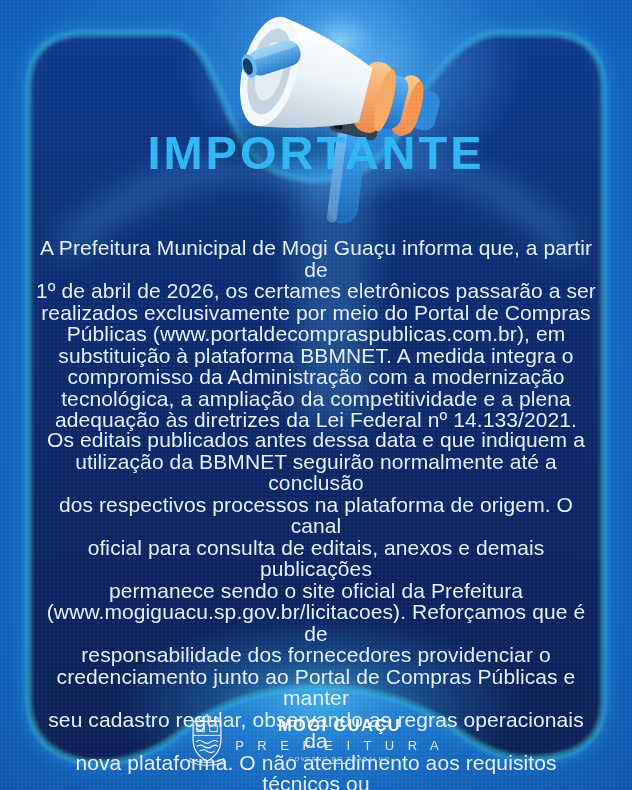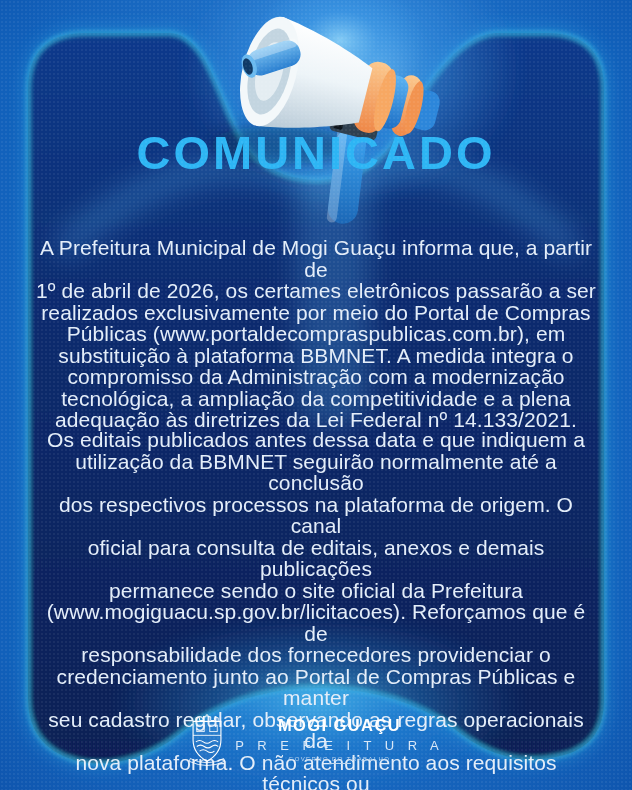--- a/index.html
+++ b/index.html
@@ -141,21 +141,21 @@
       <g transform="translate(274,58) rotate(-18)">
         <rect x="-27" y="-13" width="54" height="26" rx="12" fill="url(#gBlue2)"></rect>
         <rect x="-27" y="-13" width="54" height="9" rx="4.5" fill="rgba(255,255,255,0.3)"></rect>
         <ellipse cx="-26" cy="0" rx="7" ry="12" fill="#69b9ef"></ellipse>
         <ellipse cx="-27.5" cy="0" rx="4.5" ry="8.5" fill="#0f3a66"></ellipse>
       </g>
     </g>
   </svg>
 
   <div class="layer title">
-    <span class="t2">COMUNICADO</span>
+    <span class="t2">IMPORTANTE</span>
   </div>
 
   <div class="layer para para1">A Prefeitura Municipal de Mogi Guaçu informa que, a partir de
 1º de abril de 2026, os certames eletrônicos passarão a ser
 realizados exclusivamente por meio do Portal de Compras
 Públicas (www.portaldecompraspublicas.com.br), em
 substituição à plataforma BBMNET. A medida integra o
 compromisso da Administração com a modernização
 tecnológica, a ampliação da competitividade e a plena
 adequação às diretrizes da Lei Federal nº 14.133/2021.</div>

